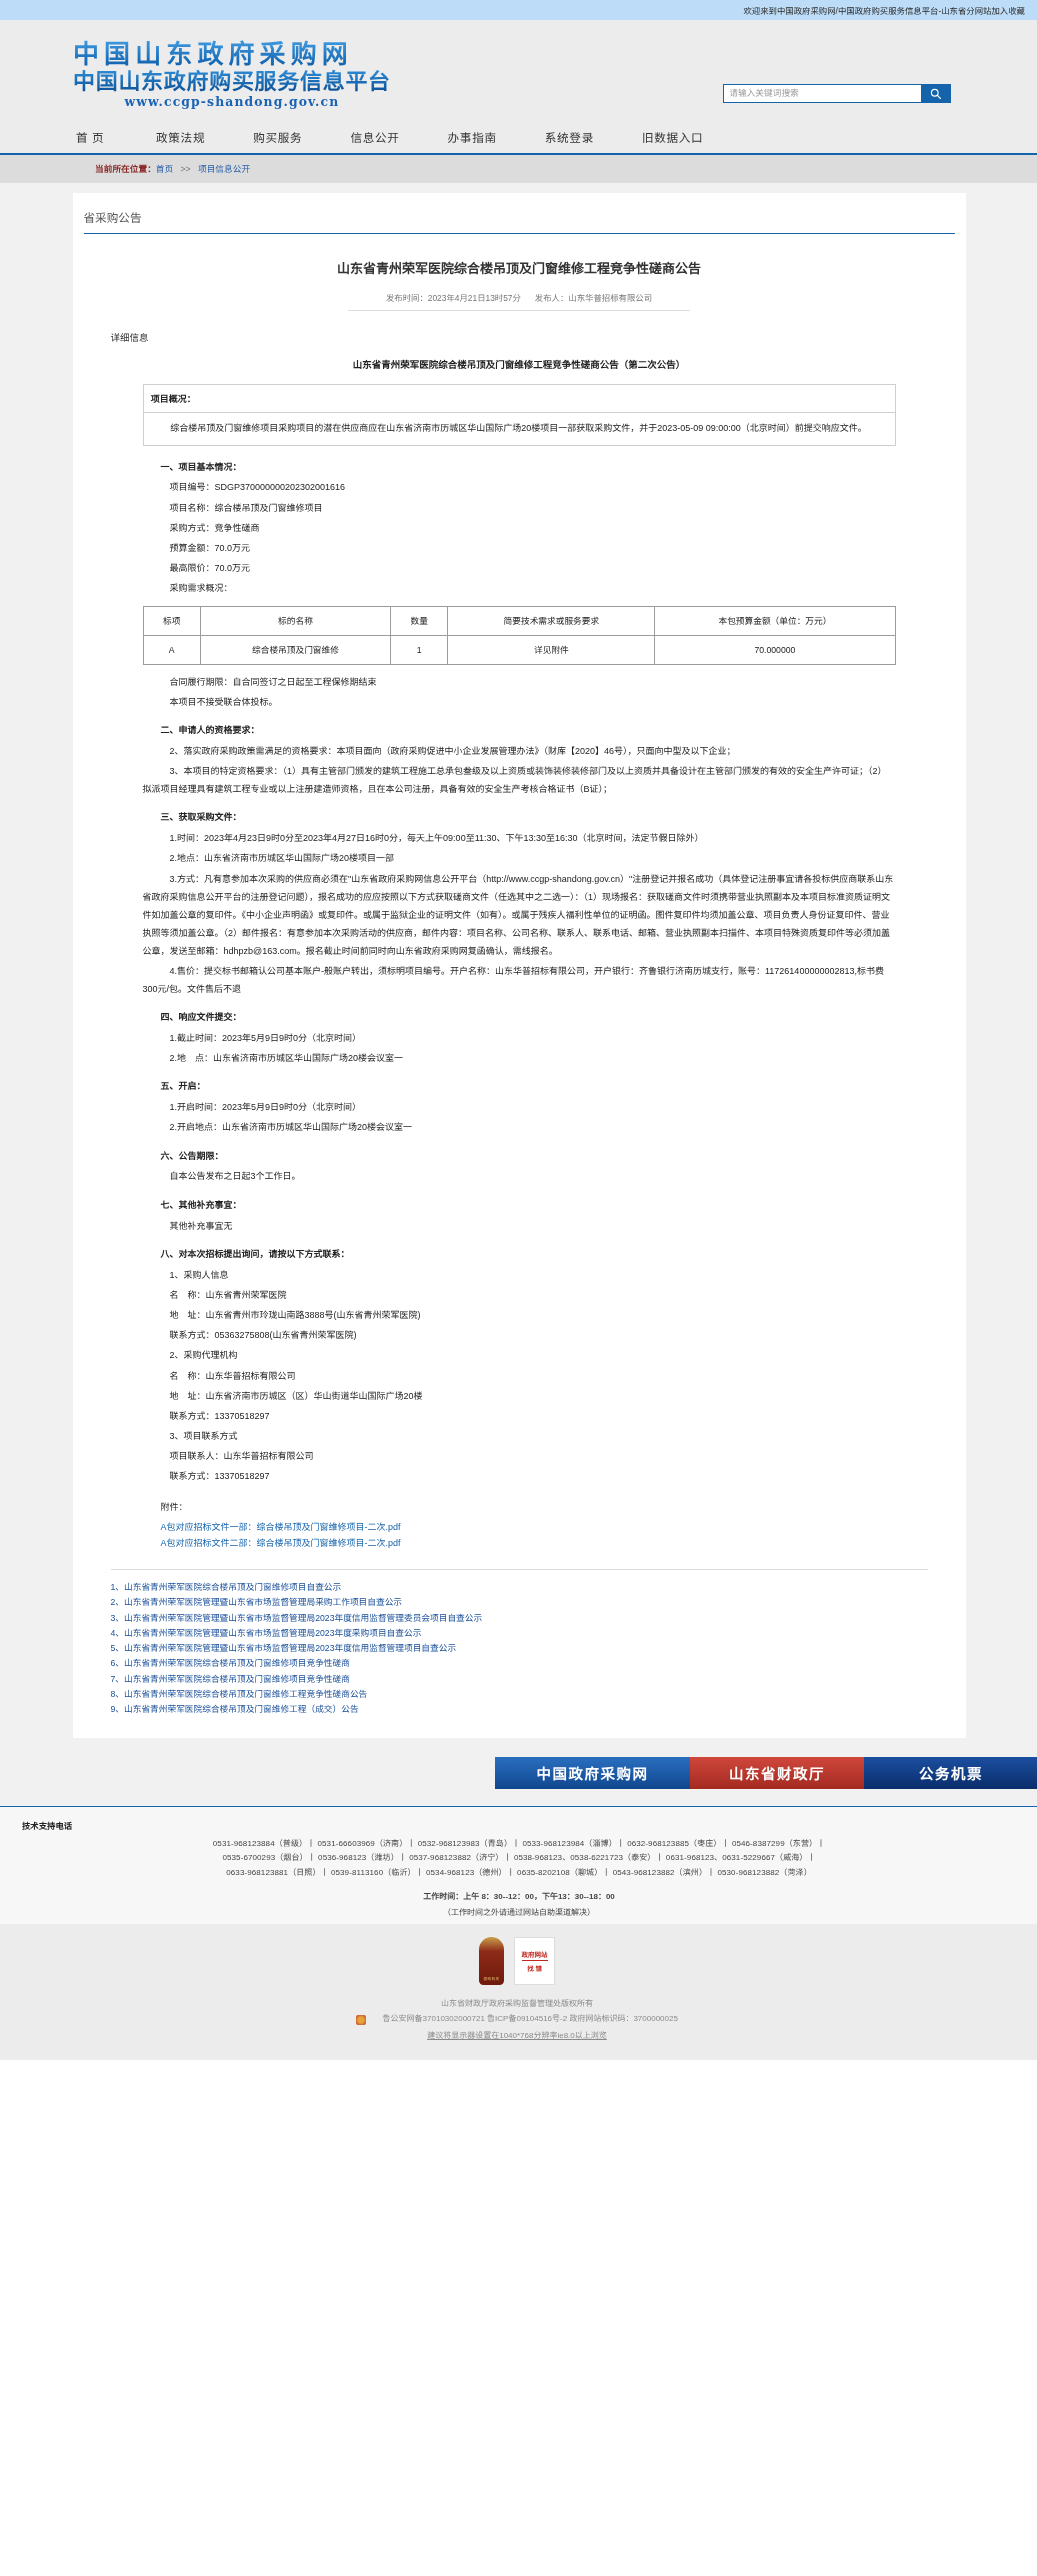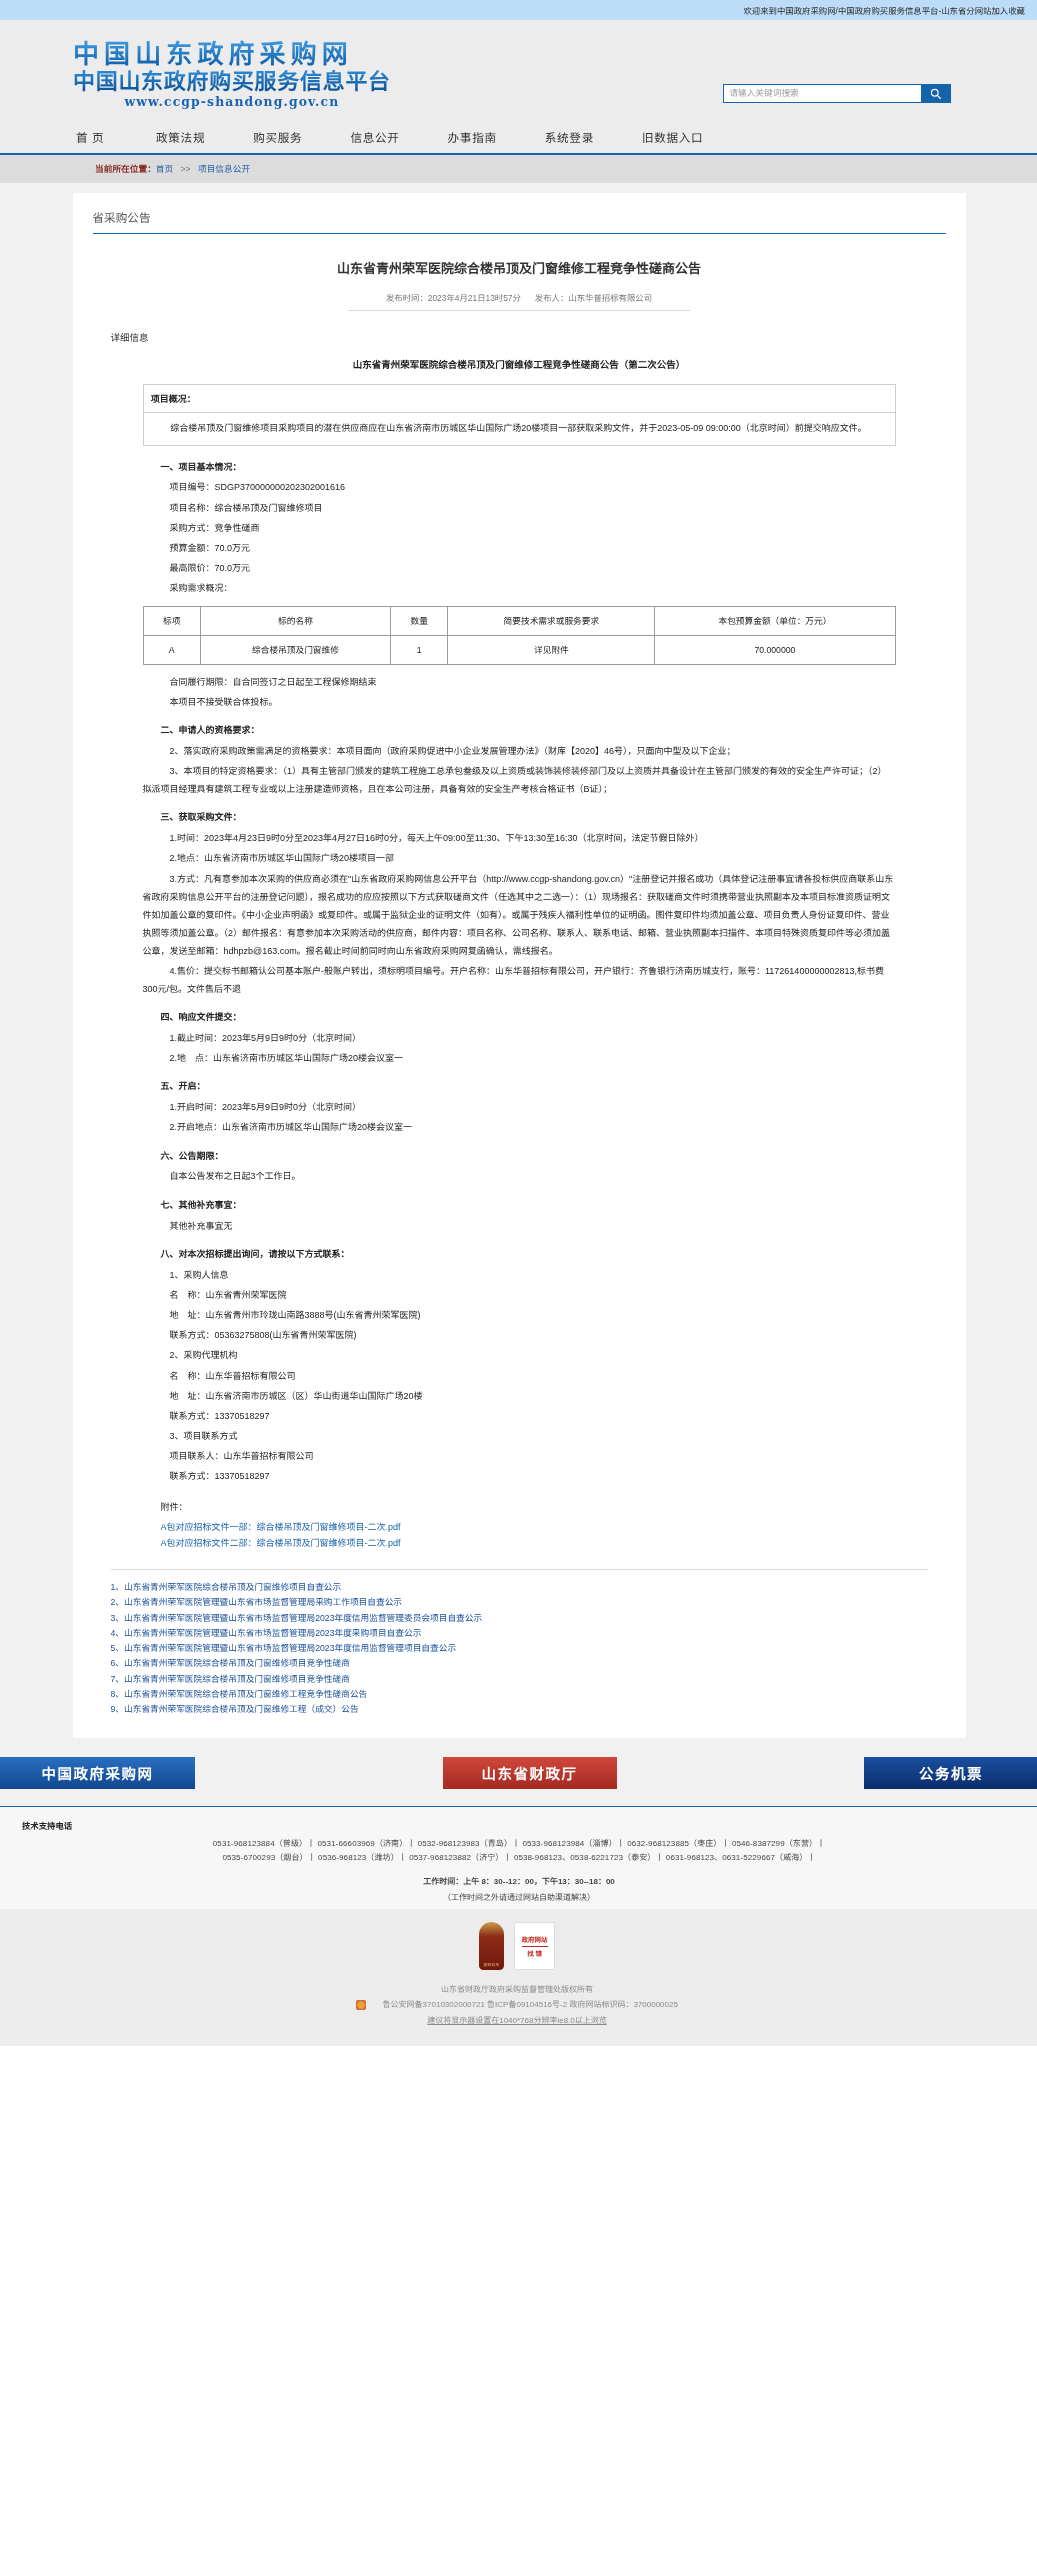--- a/index.html
+++ b/index.html
@@ -126,21 +126,21 @@
     background: #f1f1f1;
     padding: 10.2px 0 0 0;
   }
   .content-card {
     width: 893px;
     margin: 0 auto;
     background: #ffffff;
     padding: 16px 0 20.4px 0;
   }
   .section-bar {
-    margin: 0 20px;
+    margin: 0 11px;
     padding-bottom: 8.7px;
     border-bottom: 1.5px solid #1463ab;
     font-size: 11.6px;
     color: #555;
   }
   .art-title {
     text-align: center;
     font-size: 13px;
     font-weight: bold;
     color: #333;
@@ -227,21 +227,21 @@
     font-size: 8.7px;
     line-height: 15.3px;
     color: #1a4f99;
   }
   .related div { cursor: pointer; }
   
   .banner-strip {
     background: #f1f1f1;
     padding: 19px 0 17.4px 0;
     display: flex;
-    justify-content: space-between;
+    justify-content: flex-end;
     gap: 0;
   }
   .bn {
     height: 32px;
     display: flex;
     align-items: center;
     justify-content: center;
     font-family: "DejaVu Serif", "Liberation Serif", serif;
     font-weight: bold;
     font-size: 14.5px;
@@ -482,20 +482,21 @@
     <div class="bn bn2">山东省财政厅</div>
     <div class="bn bn3">公务机票</div>
   </div>
 </div>
 
 <div class="footer">
   <div class="f-head">技术支持电话</div>
   <div id="phone-lines">
       <div class="f-line">0531-968123884（普级）丨  0531-66603969（济南）丨  0532-968123983（青岛）丨  0533-968123984（淄博）丨  0632-968123885（枣庄）丨  0546-8387299（东营）丨</div>
       <div class="f-line">0535-6700293（烟台）丨  0536-968123（潍坊）丨  0537-968123882（济宁）丨  0538-968123、0538-6221723（泰安）丨  0631-968123、0631-5229667（威海）丨</div>
+      <div class="f-line">0633-968123881（日照）丨  0539-8113160（临沂）丨  0534-968123（德州）丨  0635-8202108（聊城）丨  0543-968123882（滨州）丨  0530-968123882（菏泽）</div>
     </div>
   <div class="f-work">工作时间：上午 8：30--12：00，下午13：30--18：00</div>
   <div class="f-note">（工作时间之外请通过网站自助渠道解决）</div>
 </div>
 
 <div class="footer2">
   <div class="seal-row">
     <div class="seal1">
       <span>党政机关</span>
     </div>

